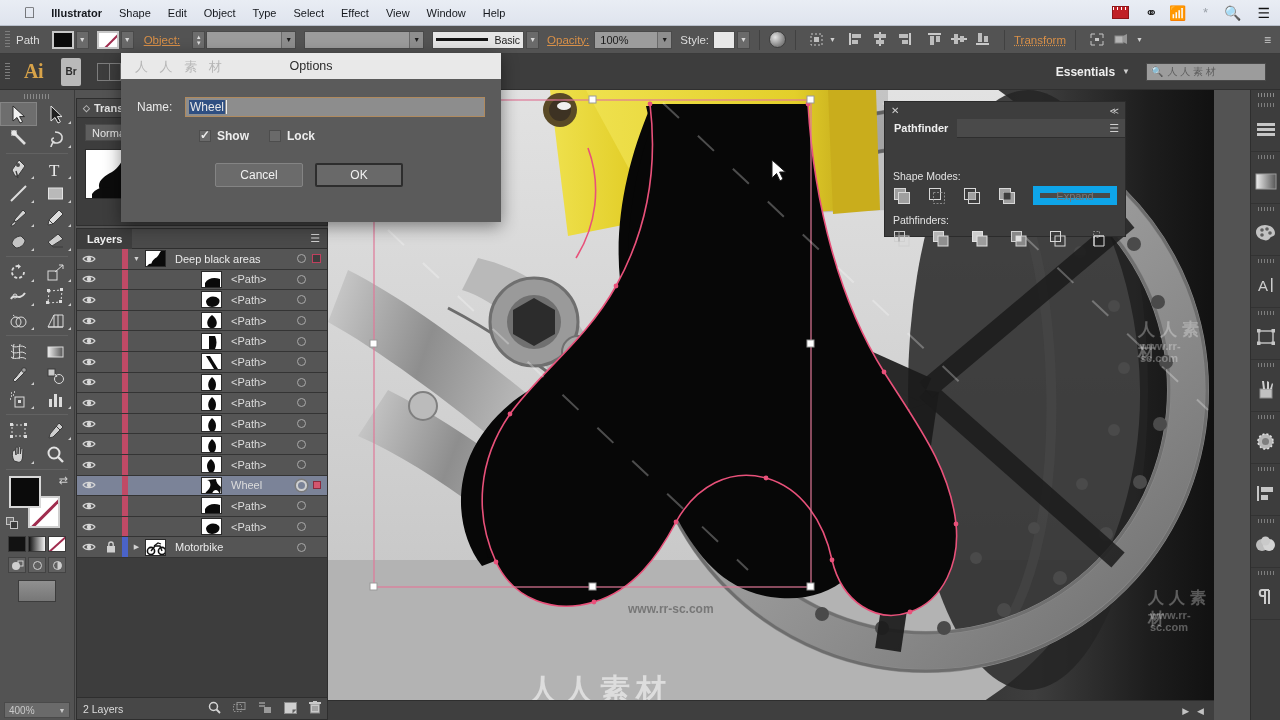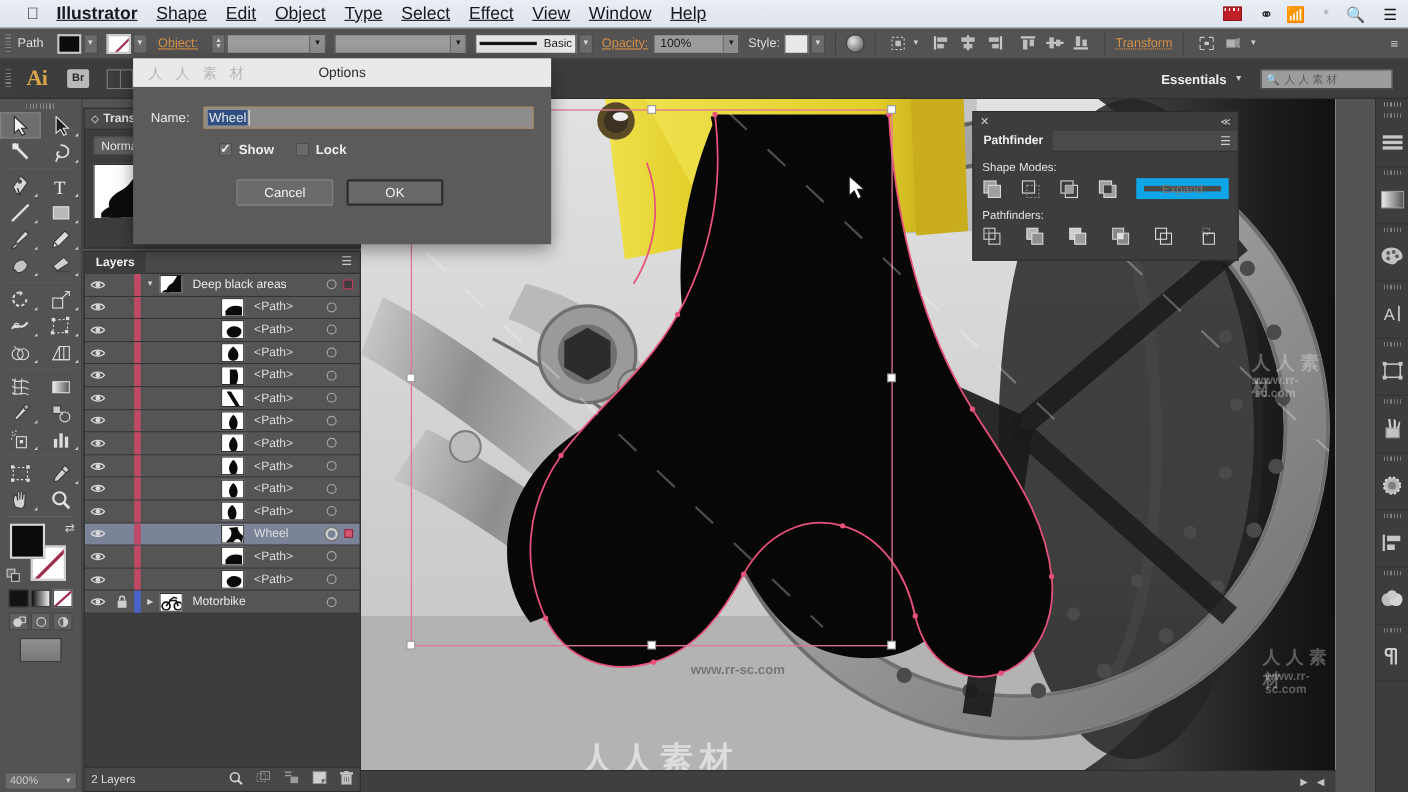--- a/index.html
+++ b/index.html
@@ -14,21 +14,21 @@
   .app { position:relative; width:1280px; height:720px; overflow:hidden; }
 
   
   .macbar {
     position:absolute; left:0; top:0; width:1280px; height:26px;
     background: linear-gradient(#e9edf4,#dfe4ee);
     display:flex; align-items:center; padding:0 10px;
     border-bottom:1px solid #b9c0cc;
   }
   .macbar .apple { color:#1c1c1c; font-size:15px; margin:0 16px 0 14px; line-height:1; }
-  .macbar .mitem { color:#15181d; font-size:16px; margin-right:17px; white-space:nowrap;text-decoration:underline; }
+  .macbar .mitem { color:#15181d; font-size:11px; margin-right:17px; white-space:nowrap; }
   .macbar .mitem.bold { font-weight:bold; }
   .macbar .spacer { flex:1; }
   .macbar .ricon { margin-left:16px; display:flex; align-items:center; }
   .rec-ico { width:17px; height:13px; background:#c02026; border:1px solid #8d1418;
              background-image: repeating-linear-gradient(to right,#fff 0 1.5px,transparent 1.5px 4px);
              background-size:100% 3px; background-repeat:no-repeat;
              box-shadow: inset 0 0 0 0 #000; }
   .cc-ico { font-size:15px; color:#111; letter-spacing:-4px; }
   .wifi-ico { font-size:14px; color:#111; }
   .bt-ico { font-size:13px; color:#9aa0a8; }
@@ -69,21 +69,21 @@
   .tsfm { color:#d99048; font-size:11.5px; text-decoration:underline; text-decoration-style:dotted;}
   .ctrl-right-menu{ margin-left:auto; margin-right:9px; color:#cfcfcf; font-size:12px;}
 
   
   .appbar {
     position:absolute; left:0; top:54px; width:1280px; height:36px;
     background:#3d3d3d; display:flex; align-items:center; padding-left:4px;
     border-bottom:1px solid #2f2f2f;
   }
   .ai-logo { color:#d8a349; font-weight:bold; font-size:20px; letter-spacing:-0.5px; margin:0 18px 0 8px; font-family:"Liberation Serif",serif;}
-  .br-btn { width:20px; height:17px; background:#b9b9b9; color:#2a2a2a; font-size:10px;
+  .br-btn { width:20px; height:28px; background:#b9b9b9; color:#2a2a2a; font-size:10px;
       display:flex; align-items:center; justify-content:center; border-radius:2px; font-weight:bold;}
   .arr-btn { margin-left:16px; width:24px; height:18px; border:1px solid #7d7d7d; display:flex;}
   .arr-btn i{ flex:1; border-right:1px solid #7d7d7d; }
   .arr-btn i:last-child{border-right:none;}
   .appbar .spacer{flex:1;}
   .ess { color:#efefef; font-size:12px; font-weight:bold; }
   .ess-arrow{ color:#cfcfcf; font-size:8px; margin-left:7px;}
   .searchfield { width:120px; height:18px; background:#9c9c9c; border:1px solid #4a4a4a;
       display:flex; align-items:center; padding-left:4px; gap:4px; color:#5c5c5c; font-size:10px; margin:0 14px 0 16px;}
 
@@ -188,21 +188,21 @@
   
   .pathfinder{ position:absolute; left:884px; top:101px; width:242px; height:136px;
       background:#3d3d3d; border:1px solid #2b2b2b;}
   .pf-top{ height:17px; display:flex; align-items:center; padding:0 6px; background:#3d3d3d;}
   .pf-close{ color:#cfcfcf; font-size:10px;}
   .pf-collapse{ margin-left:auto; color:#cfcfcf; font-size:9px;}
   .pf-tabbar{ height:19px; background:#4a4a4a; display:flex; align-items:center; border-bottom:1px solid #2e2e2e;}
   .pf-tab{ padding:0 9px; height:19px; display:flex; align-items:center; background:#3d3d3d;
       color:#efefef; font-size:11px; font-weight:bold;}
   .pf-menu{ margin-left:auto; margin-right:6px; color:#cfcfcf; font-size:11px;}
-  .pf-body{ padding:6px 8px 0;}
+  .pf-body{ padding:6px 8px 0;margin-top:24px;}
   .pf-sect{ color:#e2e2e2; font-size:10.5px; margin:2px 0 4px;}
   .pf-row{ display:flex; align-items:center; gap:17px;}
   .pf-btn{ width:18px; height:18px; display:flex; align-items:center; justify-content:center;}
   .pf-expand{ margin-left:auto; width:88px; height:19px; background:#4a4a4a; border:7px solid #0ea5e9;
       display:flex; align-items:center; justify-content:center; color:#777; font-size:11px;}
   .pf-row2{ display:flex; align-items:center; gap:21px; margin-top:3px;}
 
   
   .dlg{ position:absolute; left:121px; top:53px; width:380px; height:169px;
       background:#5b5b5b; box-shadow:0 4px 16px rgba(0,0,0,.45); }

